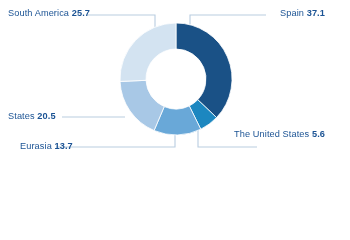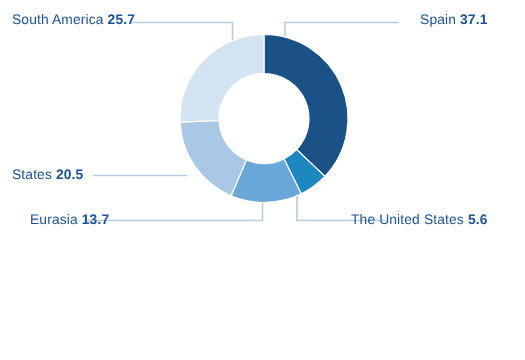--- a/index.html
+++ b/index.html
@@ -34,21 +34,21 @@
     letter-spacing: 0.1px;
     line-height: 1;
   }
   .label .val {
     font-weight: bold;
   }
   .lbl-south-america { left: 8px;  top: 9px; }
   .lbl-spain         { right: 8px; top: 9px; text-align: right; margin-left: 20px; }
   .lbl-mexico        { left: 8px;  top: 112px; }
   .lbl-eurasia       { left: 8px;  top: 142px; padding-left: 12px; }
-  .lbl-united-states { right: 8px; top: 142px; text-align: right; }
+  .lbl-united-states { right: 8px; top: 130px; text-align: right; }
 </style>
 </head>
 <body>
 
 <div id="chart-root">
 
   <svg class="chart-svg" viewBox="0 0 350 163">
     <g id="leader-lines">
       <path d="M 155 33 L 155 15 L 88 15" fill="none" stroke="#b9cde0" stroke-width="1.1"></path>
       <path d="M 190 24 L 190 15 L 266 15" fill="none" stroke="#b9cde0" stroke-width="1.1"></path>

